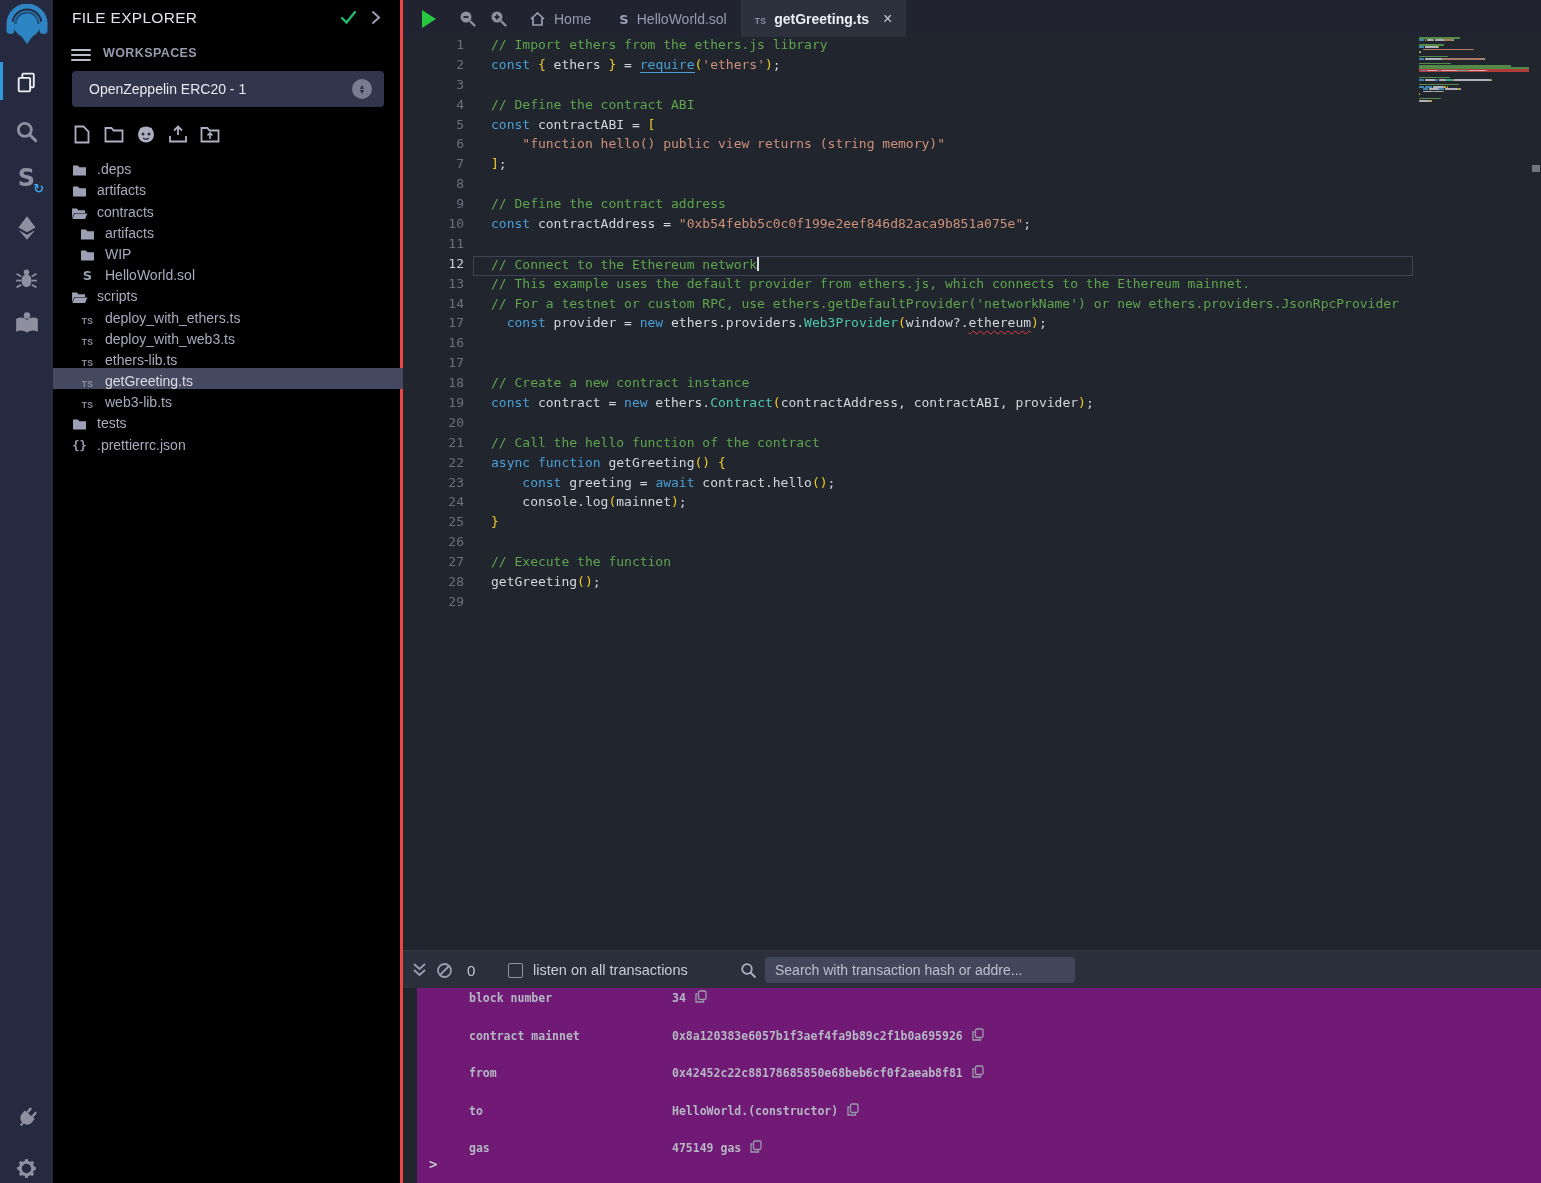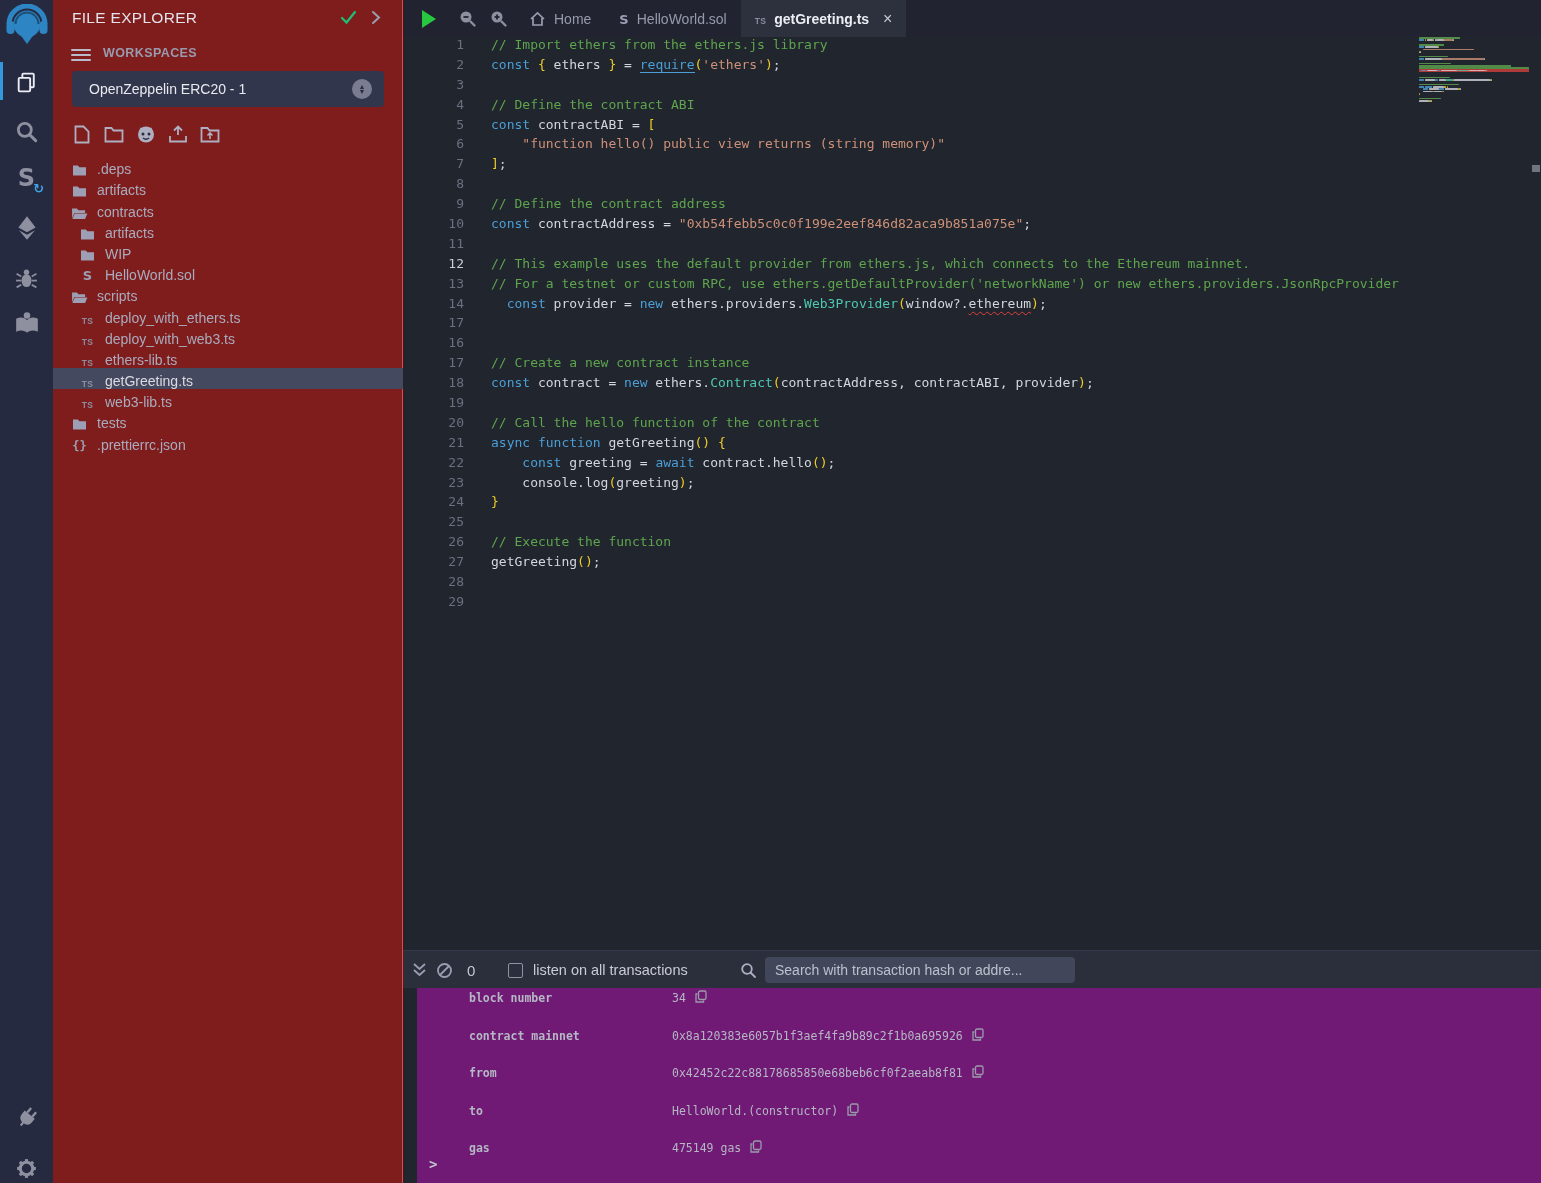--- a/index.html
+++ b/index.html
@@ -8,21 +8,21 @@
   .app { position:relative; width:1541px; height:1183px; }
 
   
   .activitybar { position:absolute; left:0; top:0; width:53px; height:1183px; background:#262a40; }
   .ab-item { position:absolute; left:0; width:53px; height:40px; display:flex; align-items:center; justify-content:center; cursor:pointer; }
   .ab-ind { position:absolute; left:0; top:62px; width:3px; height:38px; background:var(--accent); }
   .glyph-compiler { font:bold 24px "DejaVu Sans", sans-serif; color:#8e90a0; position:relative; }
   .glyph-compiler .refresh { position:absolute; right:-9px; bottom:-4px; font-size:13px; color:#3fa4e8; font-weight:bold; }
 
   
-  .sidepanel { position:absolute; left:53px; top:0; width:350px; height:1183px; background:#7f1d1d; border-right:1px solid #ef4444;text-decoration:underline; }
+  .sidepanel { position:absolute; left:53px; top:0; width:350px; height:1183px; background:#000000; border-right:3px solid #ef4444;text-decoration:underline; }
   .sp-title { position:absolute; left:19px; top:9px; font-size:15.5px; font-weight:500; letter-spacing:.3px; color:#e3e4eb; }
   .sp-check { position:absolute; left:287px; top:10px; }
   .sp-chev  { position:absolute; left:317px; top:10px; }
   .sp-burger { position:absolute; left:18px; top:46px; width:20px; cursor:pointer; }
   .sp-burger div { height:2px; background:#b9bbc8; margin:3px 0; border-radius:1px; }
   .sp-workspaces { position:absolute; left:50px; top:46px; font-size:12.5px; font-weight:bold; letter-spacing:.4px; color:#989aad; }
   .sp-dropdown { position:absolute; left:19px; top:71px; width:312px; height:36px; background:#32364c; border-radius:4px; display:flex; align-items:center; cursor:pointer; }
   .sp-dropdown .name { margin-left:17px; font-size:14px; color:#e9eaf0; }
   .sp-circle { position:absolute; right:12px; top:8px; width:20px; height:20px; border-radius:50%; background:#7a7d92; display:flex; flex-direction:column; align-items:center; justify-content:center; line-height:0; }
   .sp-circle span { font-size:7px; color:#2a2d3e; line-height:5px; }
@@ -75,21 +75,21 @@
   .tb-icon { position:absolute; top:0; height:38px; display:flex; align-items:center; cursor:pointer; }
   .term-count { position:absolute; left:64px; top:0; height:38px; display:flex; align-items:center; font-size:15px; color:#c3c5d0; }
   .term-check { position:absolute; left:105px; top:12px; width:15px; height:15px; appearance:none; border:1.5px solid #9193a3; border-radius:2px; background:transparent; cursor:pointer; }
   .term-listen { position:absolute; left:130px; top:0; height:38px; display:flex; align-items:center; font-size:14.5px; color:#c9cbd6; }
   .term-search-ic { left:337px; }
   .term-input { position:absolute; left:362px; top:6px; width:310px; height:26px; background:#41465a; border:none; border-radius:4px; padding:0 10px; font-size:14px; color:#ffffff; }
   .term-input::placeholder { color:#bdc0cc; }
   .termbody { position:absolute; left:14px; top:38px; width:1138px; height:195px; background:#701a75; }
   .tx-row { height:37.5px; padding-top:3px; display:flex; align-items:flex-start; font:bold 11.5px "DejaVu Sans Mono", monospace; color:#b5b7c4; }
   .tx-label { margin-left:52px; width:203px; }
-  .tx-value { font-weight:normal; color:#b5b7c4;text-align:right; }
+  .tx-value { font-weight:bold; color:#b5b7c4;text-align:right; }
   .tx-copy { margin-left:9px; margin-top:-1px; cursor:pointer; }
   .term-prompt { position:absolute; left:12px; top:168px; font:bold 14px "DejaVu Sans Mono", monospace; color:#c5c7d2; }
   .term-scroll { position:absolute; left:1129px; top:94px; width:8px; height:28px; border-radius:4px; background:#3d4152; cursor:pointer; }
 
   svg { display:block; }
 </style>
 </head>
 <body>
 
 <div class="app">
@@ -409,32 +409,33 @@
           <div class="cl"><span class="tk tk-kw">const</span><span class="tk tk-txt"> </span><span class="tk tk-brk">{</span><span class="tk tk-txt"> ethers </span><span class="tk tk-brk">}</span><span class="tk tk-txt"> = </span><span class="tk tk-fnu">require</span><span class="tk tk-brk">(</span><span class="tk tk-str">'ethers'</span><span class="tk tk-brk">)</span><span class="tk tk-txt">;</span></div>
           <div class="cl"></div>
           <div class="cl"><span class="tk tk-cmt">// Define the contract ABI</span></div>
           <div class="cl"><span class="tk tk-kw">const</span><span class="tk tk-txt"> contractABI = </span><span class="tk tk-brk">[</span></div>
           <div class="cl"><span class="tk tk-txt">    </span><span class="tk tk-str">"function hello() public view returns (string memory)"</span></div>
           <div class="cl"><span class="tk tk-brk">]</span><span class="tk tk-txt">;</span></div>
           <div class="cl"></div>
           <div class="cl"><span class="tk tk-cmt">// Define the contract address</span></div>
           <div class="cl"><span class="tk tk-kw">const</span><span class="tk tk-txt"> contractAddress = </span><span class="tk tk-str">"0xb54febb5c0c0f199e2eef846d82aca9b851a075e"</span><span class="tk tk-txt">;</span></div>
           <div class="cl"></div>
+          <div class="cl current"><span class="tk tk-cmt">// Connect to the Ethereum network</span><span class="cursor"></span></div>
           <div class="cl"><span class="tk tk-cmt">// This example uses the default provider from ethers.js, which connects to the Ethereum mainnet.</span></div>
           <div class="cl"><span class="tk tk-cmt">// For a testnet or custom RPC, use ethers.getDefaultProvider('networkName') or new ethers.providers.JsonRpcProvider</span></div>
           <div class="cl"><span class="tk tk-txt">  </span><span class="tk tk-kw">const</span><span class="tk tk-txt"> provider = </span><span class="tk tk-kw">new</span><span class="tk tk-txt"> ethers.providers.</span><span class="tk tk-cls">Web3Provider</span><span class="tk tk-brk">(</span><span class="tk tk-txt">window?.</span><span class="tk tk-err">ethereum</span><span class="tk tk-brk">)</span><span class="tk tk-txt">;</span></div>
           <div class="cl"></div>
           <div class="cl"></div>
           <div class="cl"><span class="tk tk-cmt">// Create a new contract instance</span></div>
           <div class="cl"><span class="tk tk-kw">const</span><span class="tk tk-txt"> contract = </span><span class="tk tk-kw">new</span><span class="tk tk-txt"> ethers.</span><span class="tk tk-cls">Contract</span><span class="tk tk-brk">(</span><span class="tk tk-txt">contractAddress, contractABI, provider</span><span class="tk tk-brk">)</span><span class="tk tk-txt">;</span></div>
           <div class="cl"></div>
           <div class="cl"><span class="tk tk-cmt">// Call the hello function of the contract</span></div>
           <div class="cl"><span class="tk tk-kw">async</span><span class="tk tk-txt"> </span><span class="tk tk-kw">function</span><span class="tk tk-txt"> getGreeting</span><span class="tk tk-brk">()</span><span class="tk tk-txt"> </span><span class="tk tk-brk">{</span></div>
           <div class="cl"><span class="tk tk-txt">    </span><span class="tk tk-kw">const</span><span class="tk tk-txt"> greeting = </span><span class="tk tk-kw">await</span><span class="tk tk-txt"> contract.hello</span><span class="tk tk-brk">()</span><span class="tk tk-txt">;</span></div>
-          <div class="cl"><span class="tk tk-txt">    console.log</span><span class="tk tk-brk">(</span><span class="tk tk-txt">greeting</span><span class="tk tk-brk">)</span><span class="tk tk-txt">;</span></div>
+          <div class="cl"><span class="tk tk-txt">    console.log</span><span class="tk tk-brk">(</span><span class="tk tk-txt">mainnet</span><span class="tk tk-brk">)</span><span class="tk tk-txt">;</span></div>
           <div class="cl"><span class="tk tk-brk">}</span></div>
           <div class="cl"></div>
           <div class="cl"><span class="tk tk-cmt">// Execute the function</span></div>
           <div class="cl"><span class="tk tk-txt">getGreeting</span><span class="tk tk-brk">()</span><span class="tk tk-txt">;</span></div>
           <div class="cl"></div>
         </div>
       <div class="minimap">
           <div class="mm-seg" style="left: 0px; top: 0px; width: 40.85px; background: rgb(94, 165, 77);"></div>
           <div class="mm-seg" style="left: 0px; top: 2.33px; width: 4.75px; background: rgb(75, 159, 214);"></div>
           <div class="mm-seg" style="left: 5.7px; top: 2.33px; width: 0.95px; background: rgb(240, 205, 37);"></div>

